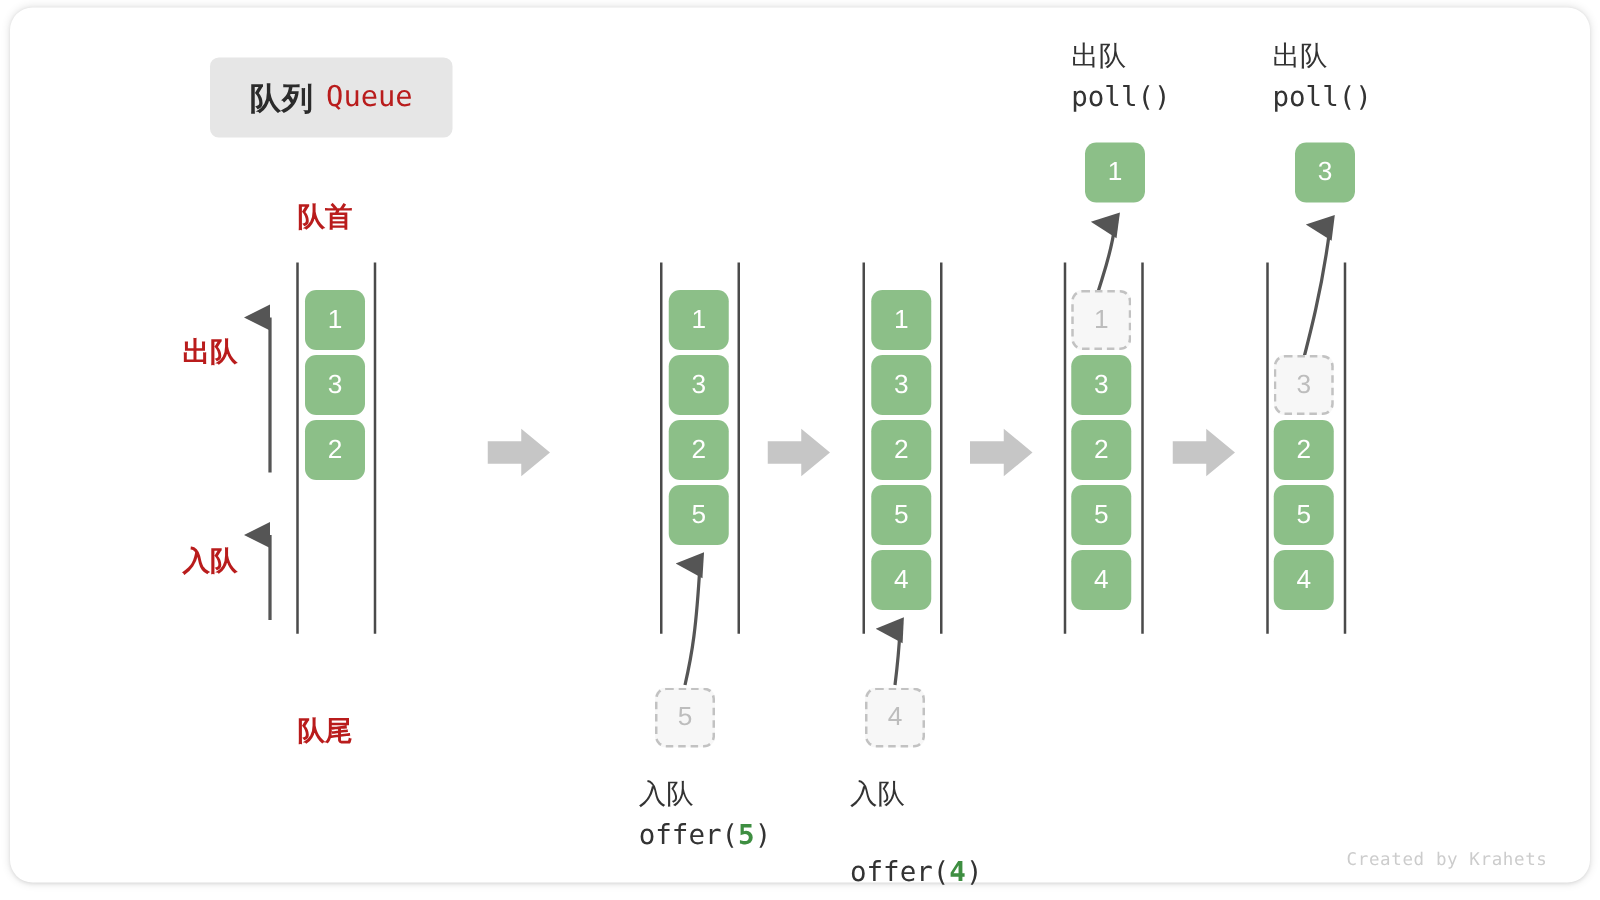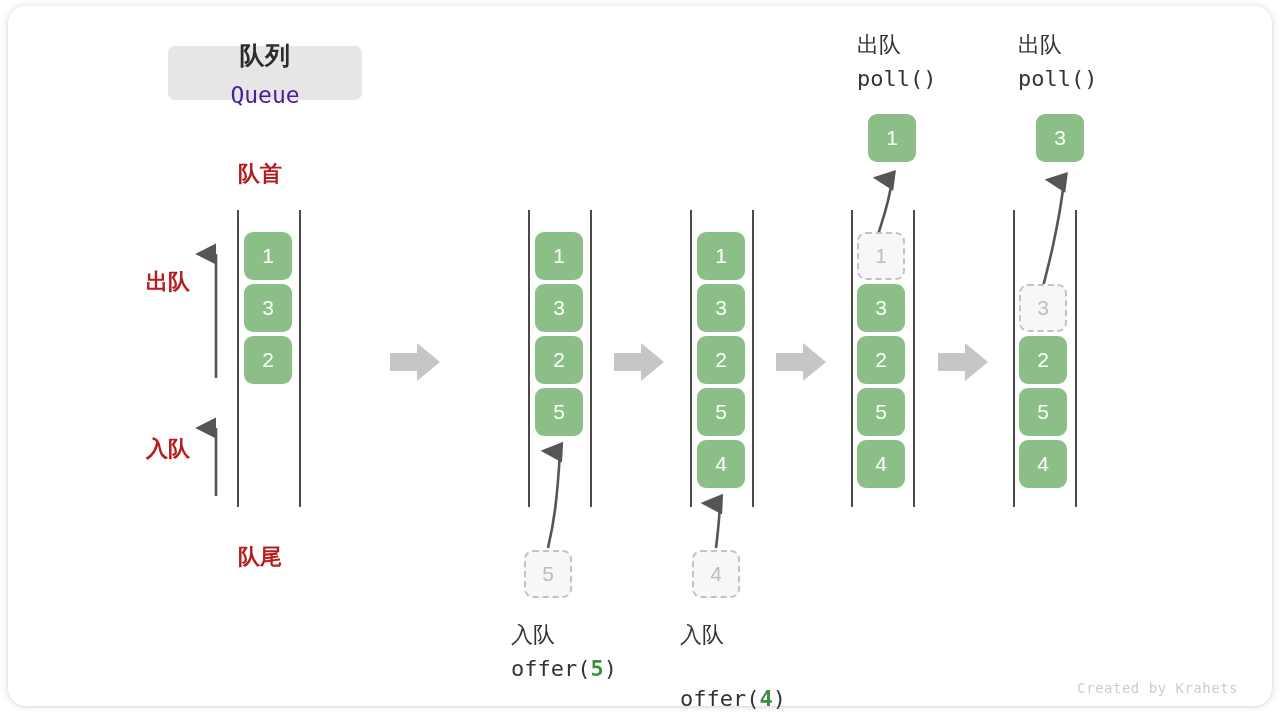--- a/index.html
+++ b/index.html
@@ -28,39 +28,38 @@
     border-radius: 18px;
     box-shadow: 0 0 8px rgba(0,0,0,0.13), 0 1px 3px rgba(0,0,0,0.08);
   }
 
   
   .title-chip {
     position: absolute;
     left: 168px;
     top: 46px;
     width: 194px;
-    height: 54px;
+    height: 64px;
     background: #e6e6e6;
     border-radius: 7px;
     display: flex;
     align-items: center;
     justify-content: center;
     gap: 10px;
-    flex-direction: column;
   }
   .title-cn {
     font-size: 25px;
     font-weight: bold;
     color: #2b2b2b;
     letter-spacing: 0.5px;
   }
   .title-en {
     font-family: "DejaVu Sans Mono", "Liberation Mono", monospace;
     font-size: 23px;
-    color: #4c1d95;
+    color: #b91c1c;
   }
 
   
   .abs { position: absolute; }
   .cn-bold {
     font-size: 22px;
     font-weight: bold;
     color: #b91c1c;
     white-space: nowrap;
   }
@@ -125,21 +124,21 @@
 
 <div id="stage">
   <div class="card"></div>
 
   <div class="title-chip">
     <span class="title-cn">队列</span>
     <span class="title-en">Queue</span>
   </div>
 
   <div class="abs cn-bold" style="left:238px; top:159px;">队首</div>
-  <div class="abs cn-bold" style="left:238px; top:542px;">队尾</div>
+  <div class="abs cn-bold" style="left:238px; top:570px;">队尾</div>
 
   <div class="abs cn-bold" style="left:146px; top:267px;">出队</div>
   <div class="abs cn-bold" style="left:146px; top:434px;">入队</div>
 
   <svg class="vsvg" style="left:206px; top:238px;" width="30" height="150">
     <defs>
       <marker id="vtip" markerWidth="9" markerHeight="9" refX="4.5" refY="8" orient="auto">
         <path d="M0.5,8 L4.5,0 L8.5,8 Z" fill="#555555"></path>
       </marker>
     </defs>

